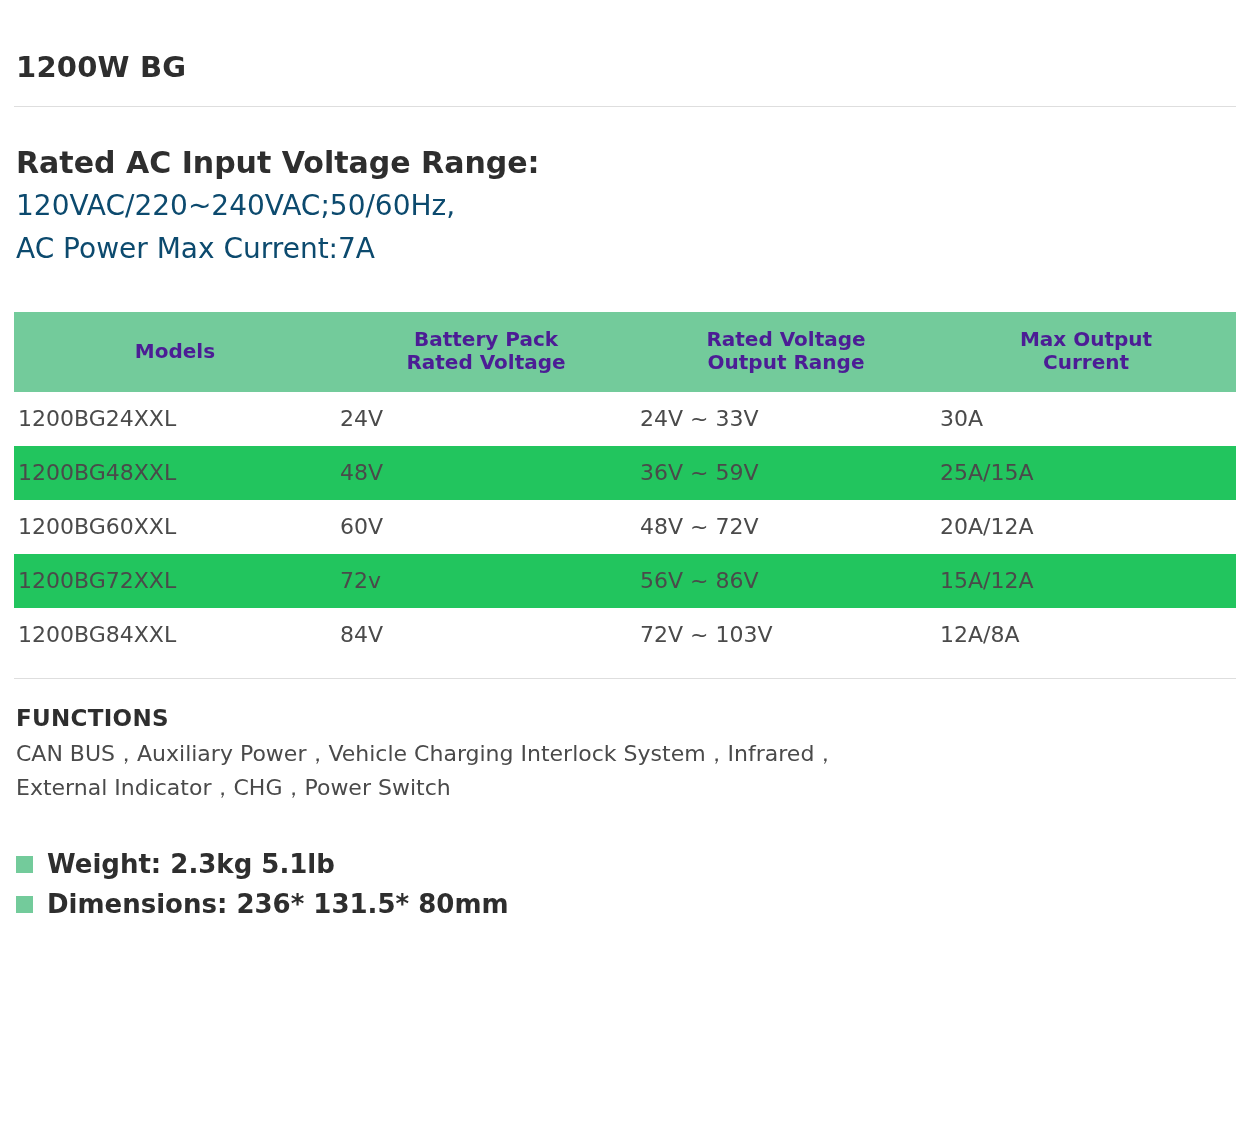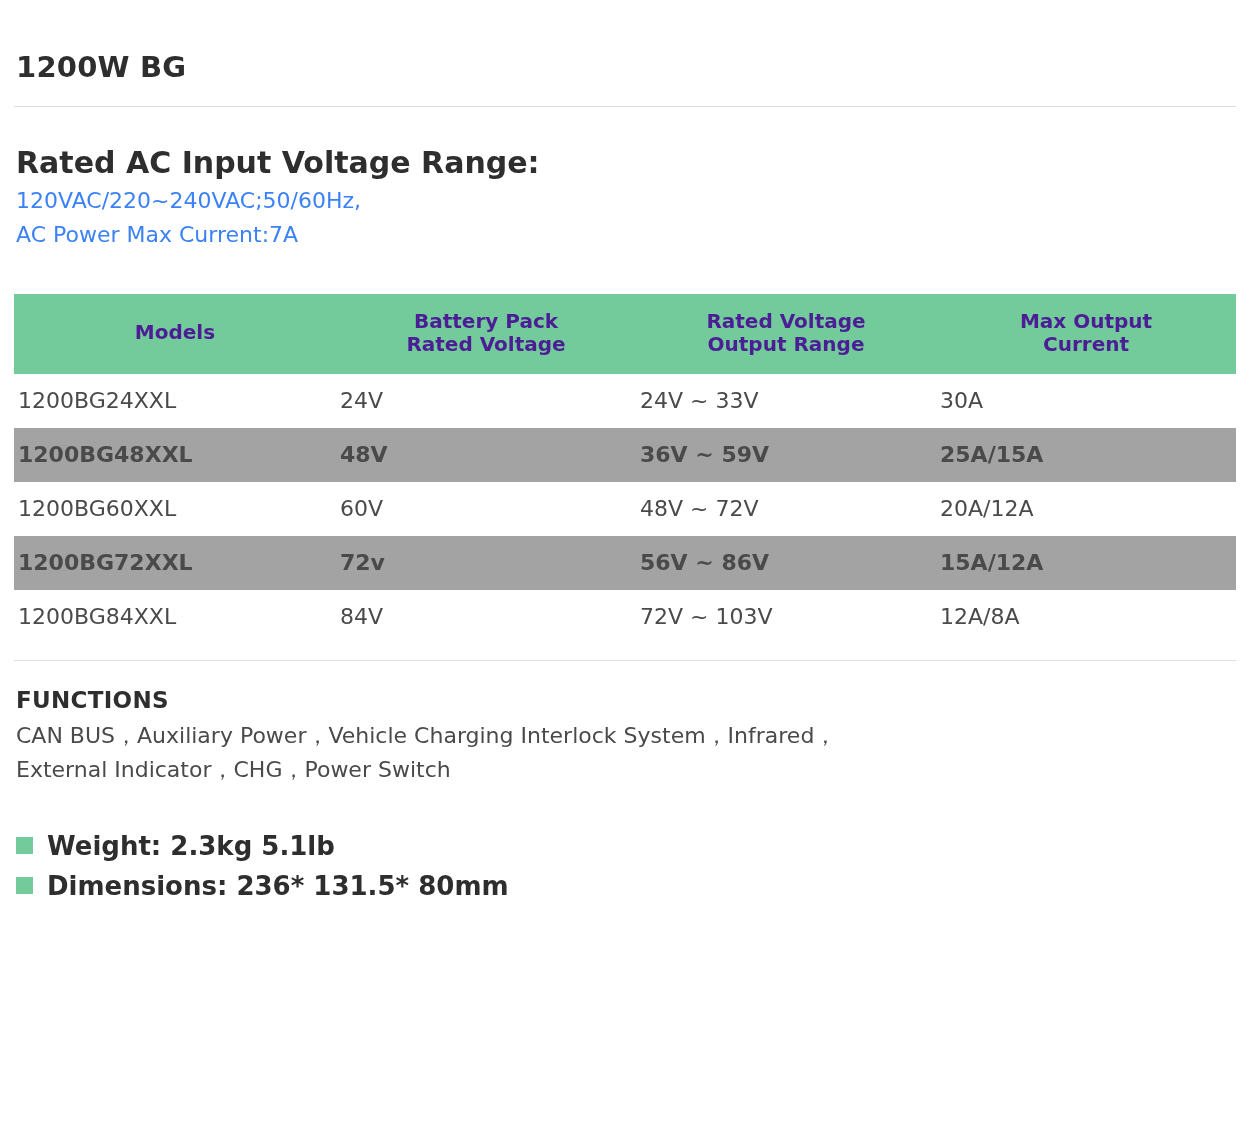--- a/index.html
+++ b/index.html
@@ -41,22 +41,22 @@
     margin-top: 36px;
     padding-left: 2px;
   }
   .spec-heading {
     font-size: 30px;
     font-weight: bold;
     color: #2e2e2e;
     line-height: 1.35;
   }
   .spec-line {
-    font-size: 22px;
-    color: #3b82f6;
+    font-size: 28px;
+    color: #0c4a6e;
     line-height: 1.55;
     font-weight: 400;
   }
 
   
   .spec-table {
     margin-top: 42px;
     width: 1222px;
     border-collapse: collapse;
     table-layout: fixed;
@@ -76,22 +76,21 @@
   }
   .spec-table tbody td {
     font-size: 22px;
     color: #4a4a4a;
     text-align: left;
     padding: 14px 4px 15px 4px;
     border: none;
     font-weight: 400;
   }
   .spec-table tbody tr.alt td {
-    background: #a3a3a3;
-    font-weight: bold;
+    background: #22c55e;
   }
   .col-model   { width: 322px; }
   .col-batt    { width: 300px; }
   .col-range   { width: 300px; }
   .col-current { width: 300px; }
 
   .table-rule {
     margin-top: 16px;
     border-top: 1px solid #dedede;
   }

